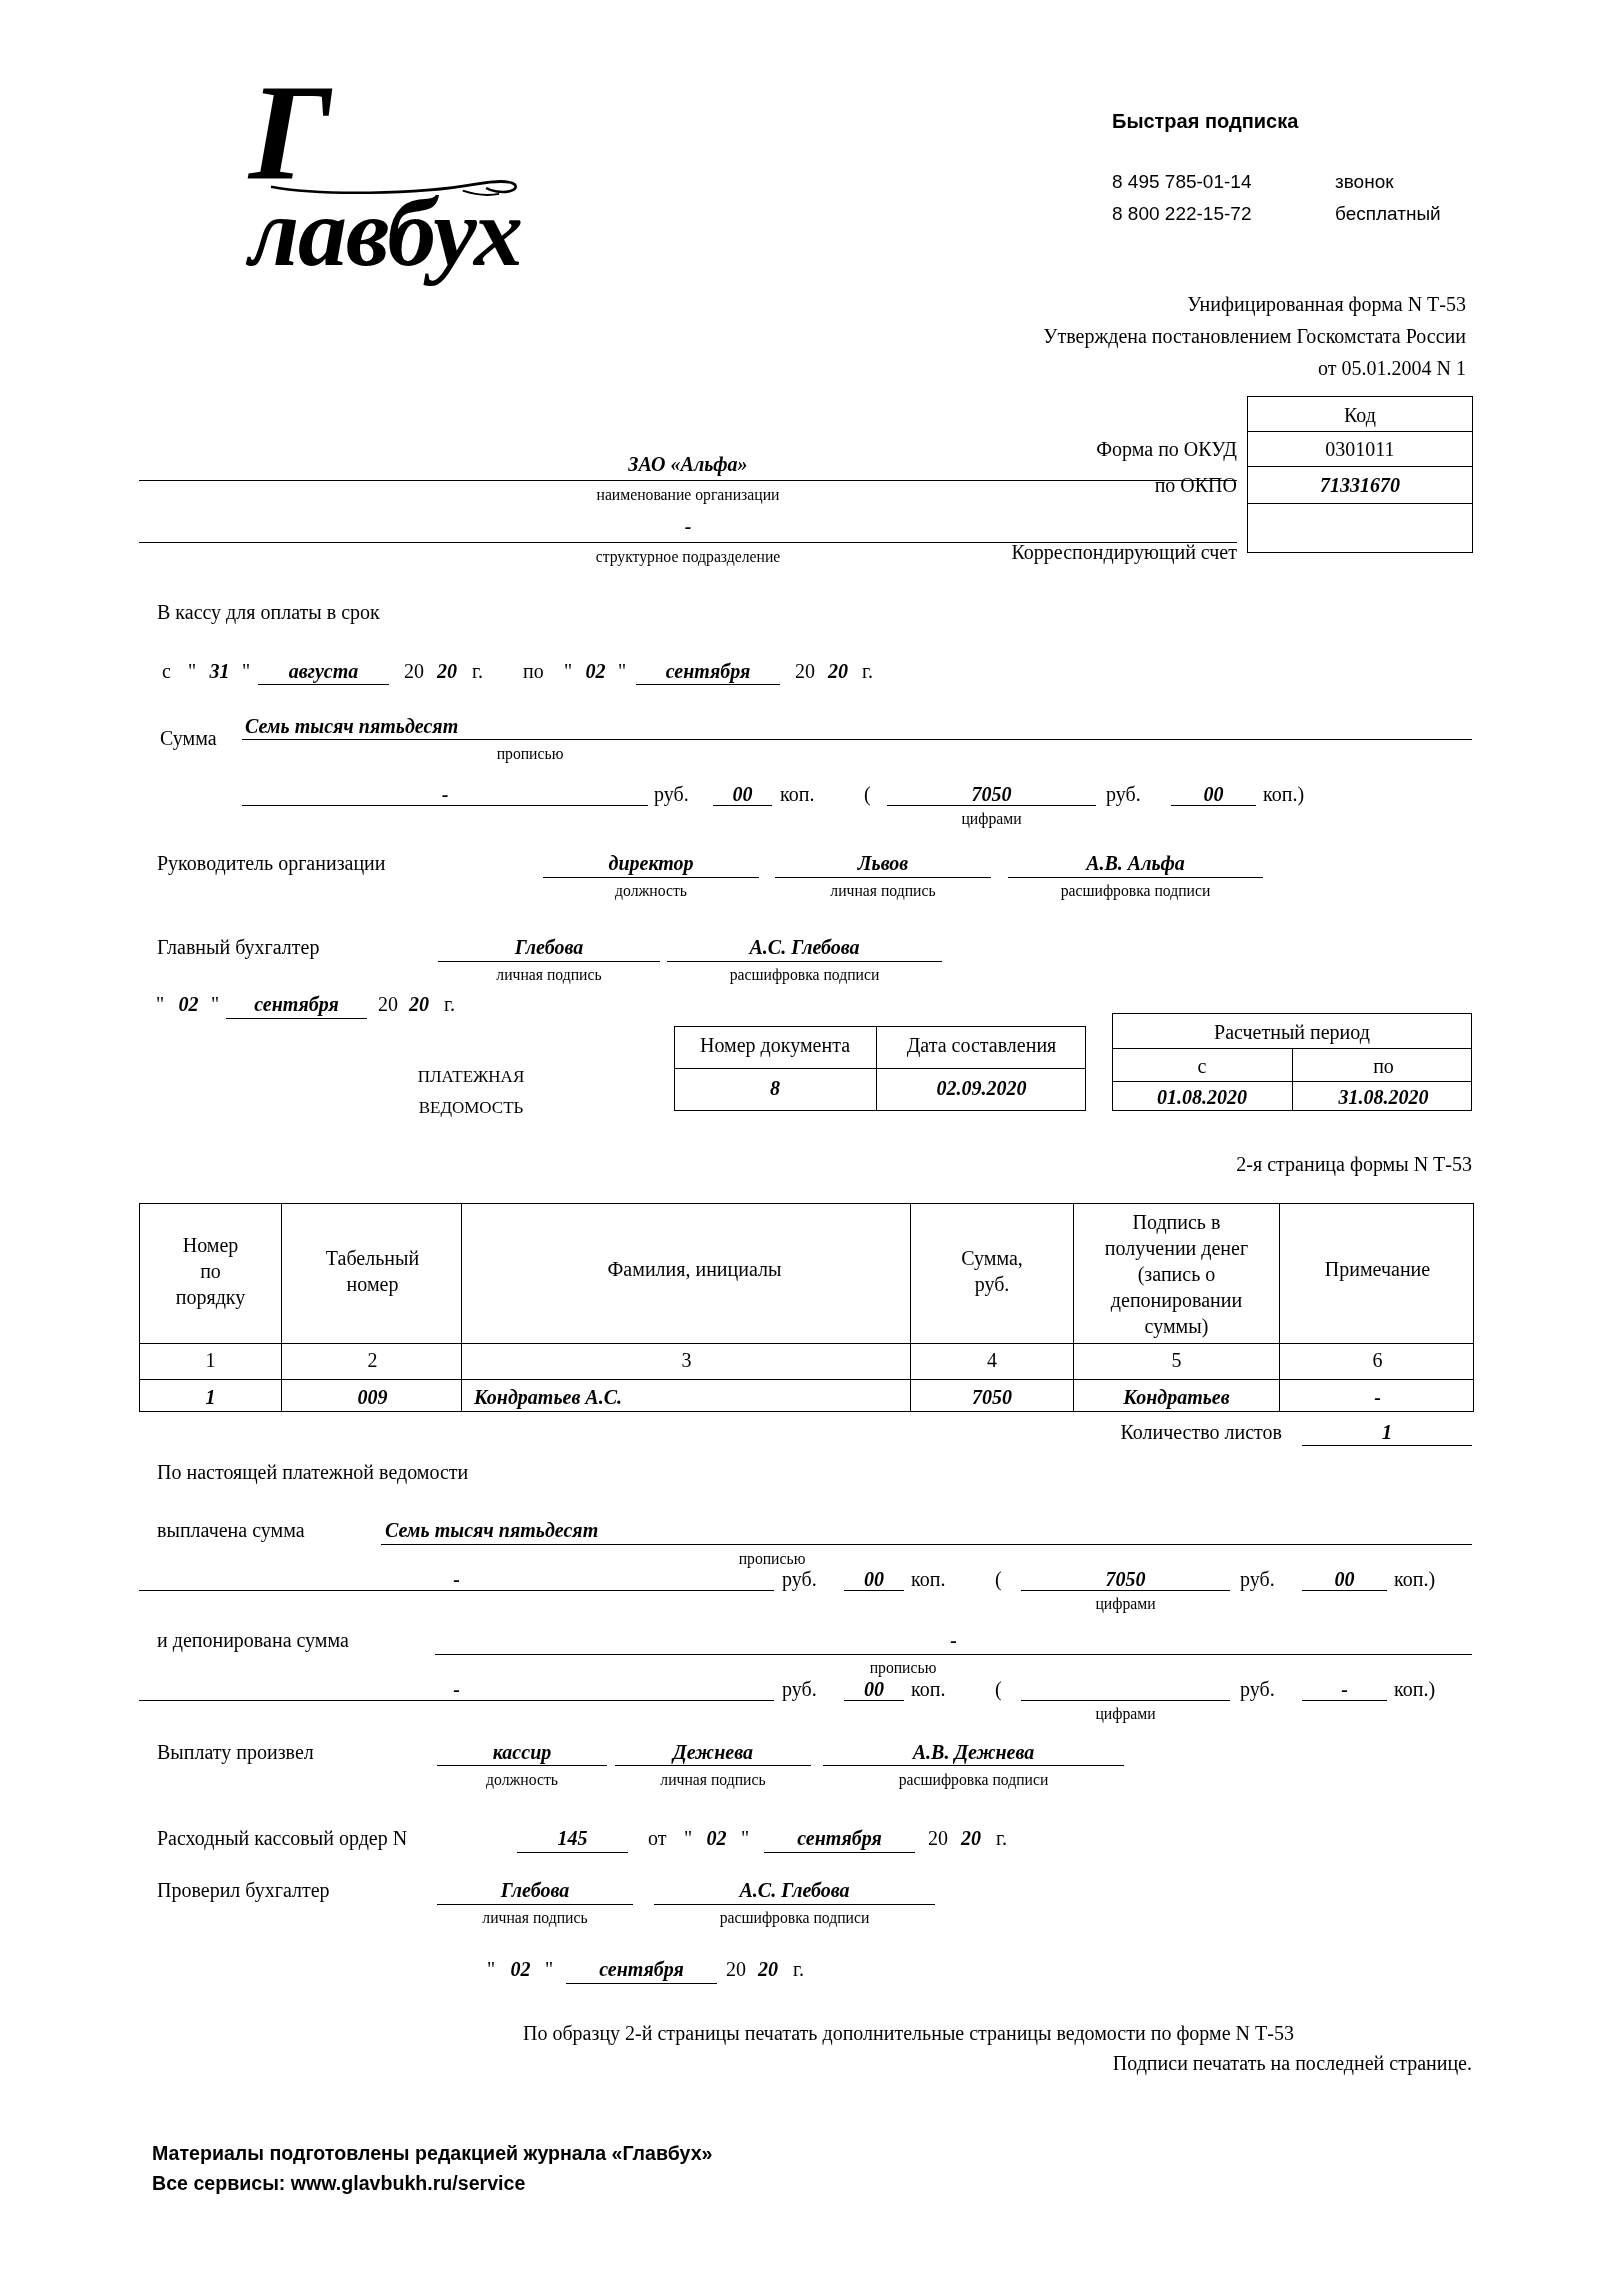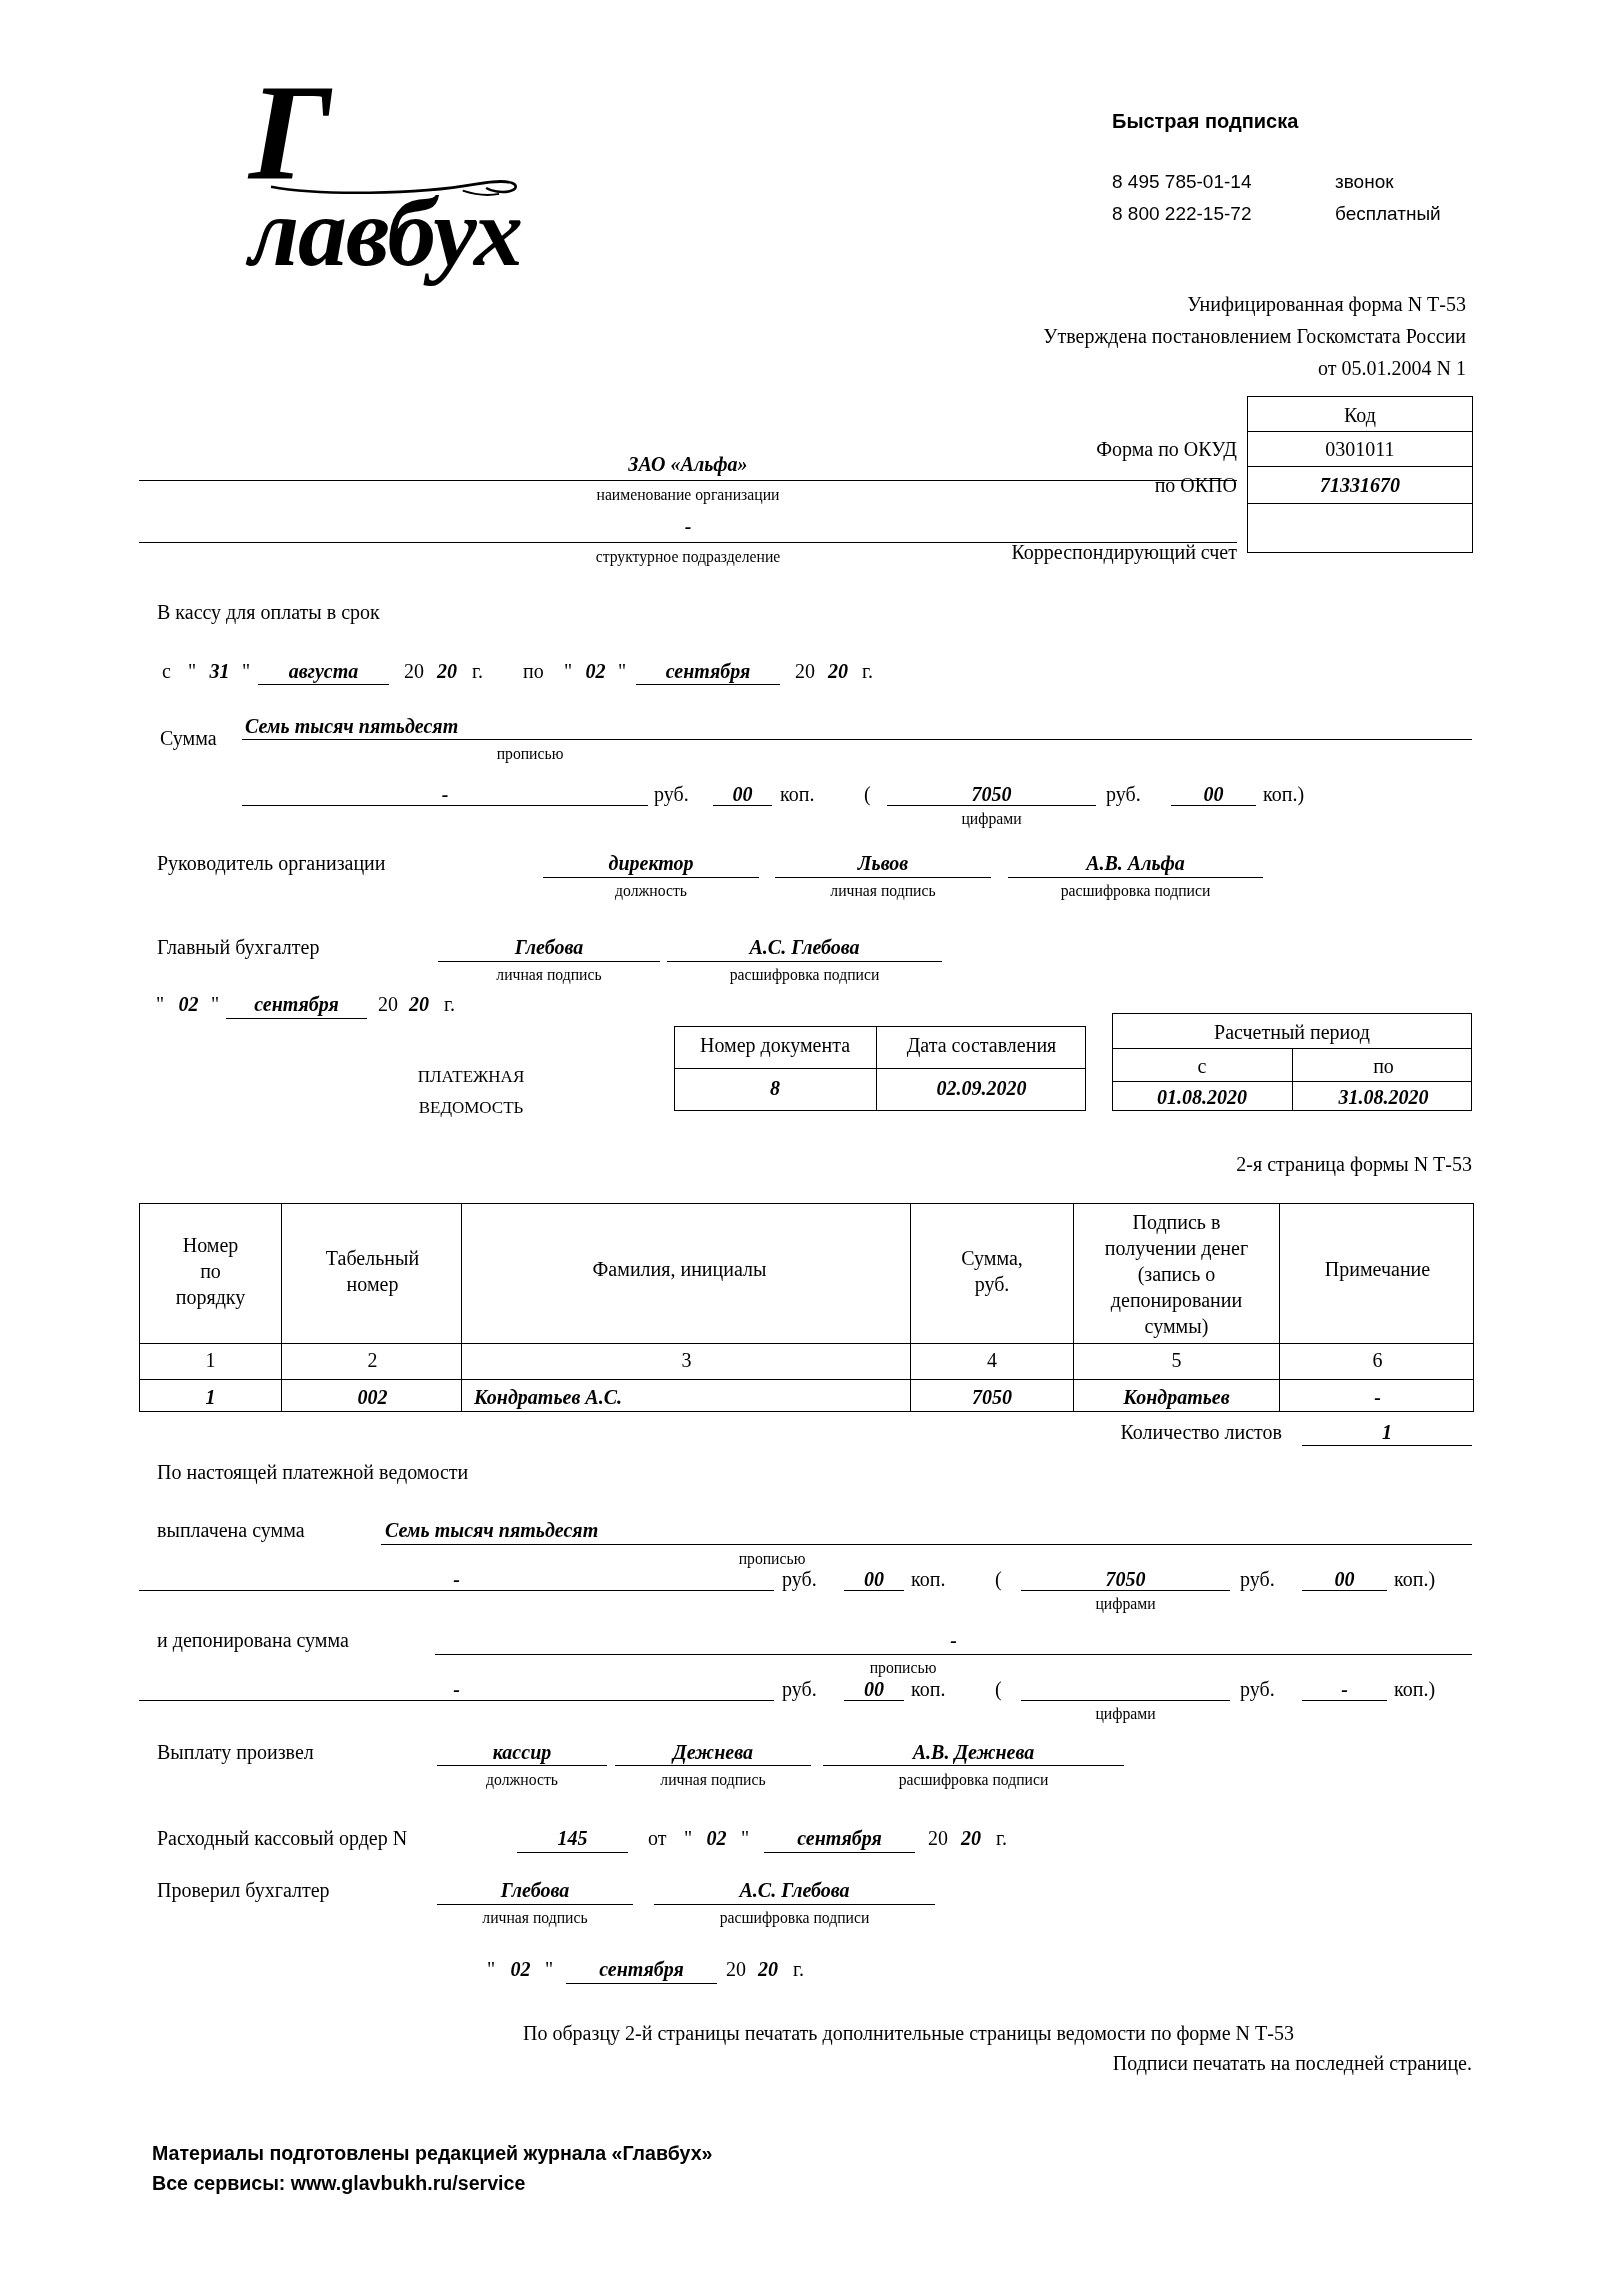--- a/index.html
+++ b/index.html
@@ -200,34 +200,34 @@
   <div class="abs" style="left:461px; top:1203px; width:1.3px; height:209px; background:#000;"></div>
   <div class="abs" style="left:910px; top:1203px; width:1.3px; height:209px; background:#000;"></div>
   <div class="abs" style="left:1073px; top:1203px; width:1.3px; height:209px; background:#000;"></div>
   <div class="abs" style="left:1279px; top:1203px; width:1.3px; height:209px; background:#000;"></div>
 
   <div class="line" style="left:139px; top:1343px; width:1335px;"></div>
   <div class="line" style="left:139px; top:1379px; width:1335px;"></div>
 
   <div class="abs t ctr" style="left:140px; top:1232px; width:141px; line-height:26px;">Номер<br>по<br>порядку</div>
   <div class="abs t ctr" style="left:283px; top:1245px; width:179px; line-height:26px;">Табельный<br>номер</div>
-  <div class="abs t ctr" style="left:456px; top:1258px; width:447px;">Фамилия, инициалы</div>
+  <div class="abs t ctr" style="left:471px; top:1258px; width:447px;">Фамилия, инициалы</div>
   <div class="abs t ctr" style="left:911px; top:1245px; width:162px; line-height:26px;">Сумма,<br>руб.</div>
   <div class="abs t ctr" style="left:1074px; top:1209px; width:205px; line-height:26px;">Подпись в<br>получении денег<br>(запись о<br>депонировании<br>суммы)</div>
   <div class="abs t ctr" style="left:1281px; top:1258px; width:193px;">Примечание</div>
 
   <div class="abs t ctr" style="left:140px; top:1349px; width:141px;">1</div>
   <div class="abs t ctr" style="left:283px; top:1349px; width:179px;">2</div>
   <div class="abs t ctr" style="left:463px; top:1349px; width:447px;">3</div>
   <div class="abs t ctr" style="left:911px; top:1349px; width:162px;">4</div>
   <div class="abs t ctr" style="left:1074px; top:1349px; width:205px;">5</div>
   <div class="abs t ctr" style="left:1281px; top:1349px; width:193px;">6</div>
 
   <div class="abs t bi ctr" style="left:140px; top:1386px; width:141px;">1</div>
-  <div class="abs t bi ctr" style="left:283px; top:1386px; width:179px;">002</div>
+  <div class="abs t bi ctr" style="left:283px; top:1386px; width:179px;">009</div>
   <div class="abs t bi" style="left:474px; top:1386px; width:432px;">Кондратьев А.С.</div>
   <div class="abs t bi ctr" style="left:911px; top:1386px; width:162px;">7050</div>
   <div class="abs t bi ctr" style="left:1074px; top:1386px; width:205px;">Кондратьев</div>
   <div class="abs t bi ctr" style="left:1281px; top:1386px; width:193px;">-</div>
 
   <div class="abs t rt" style="left:916px; top:1421px; width:366px;">Количество листов</div>
   <div class="abs t bi ctr" style="left:1302px; top:1421px; width:170px;">1</div>
   <div class="line" style="left:1302px; top:1445px; width:170px;"></div>
 
   <div class="abs t" style="left:157px; top:1461px;">По настоящей платежной ведомости</div>

